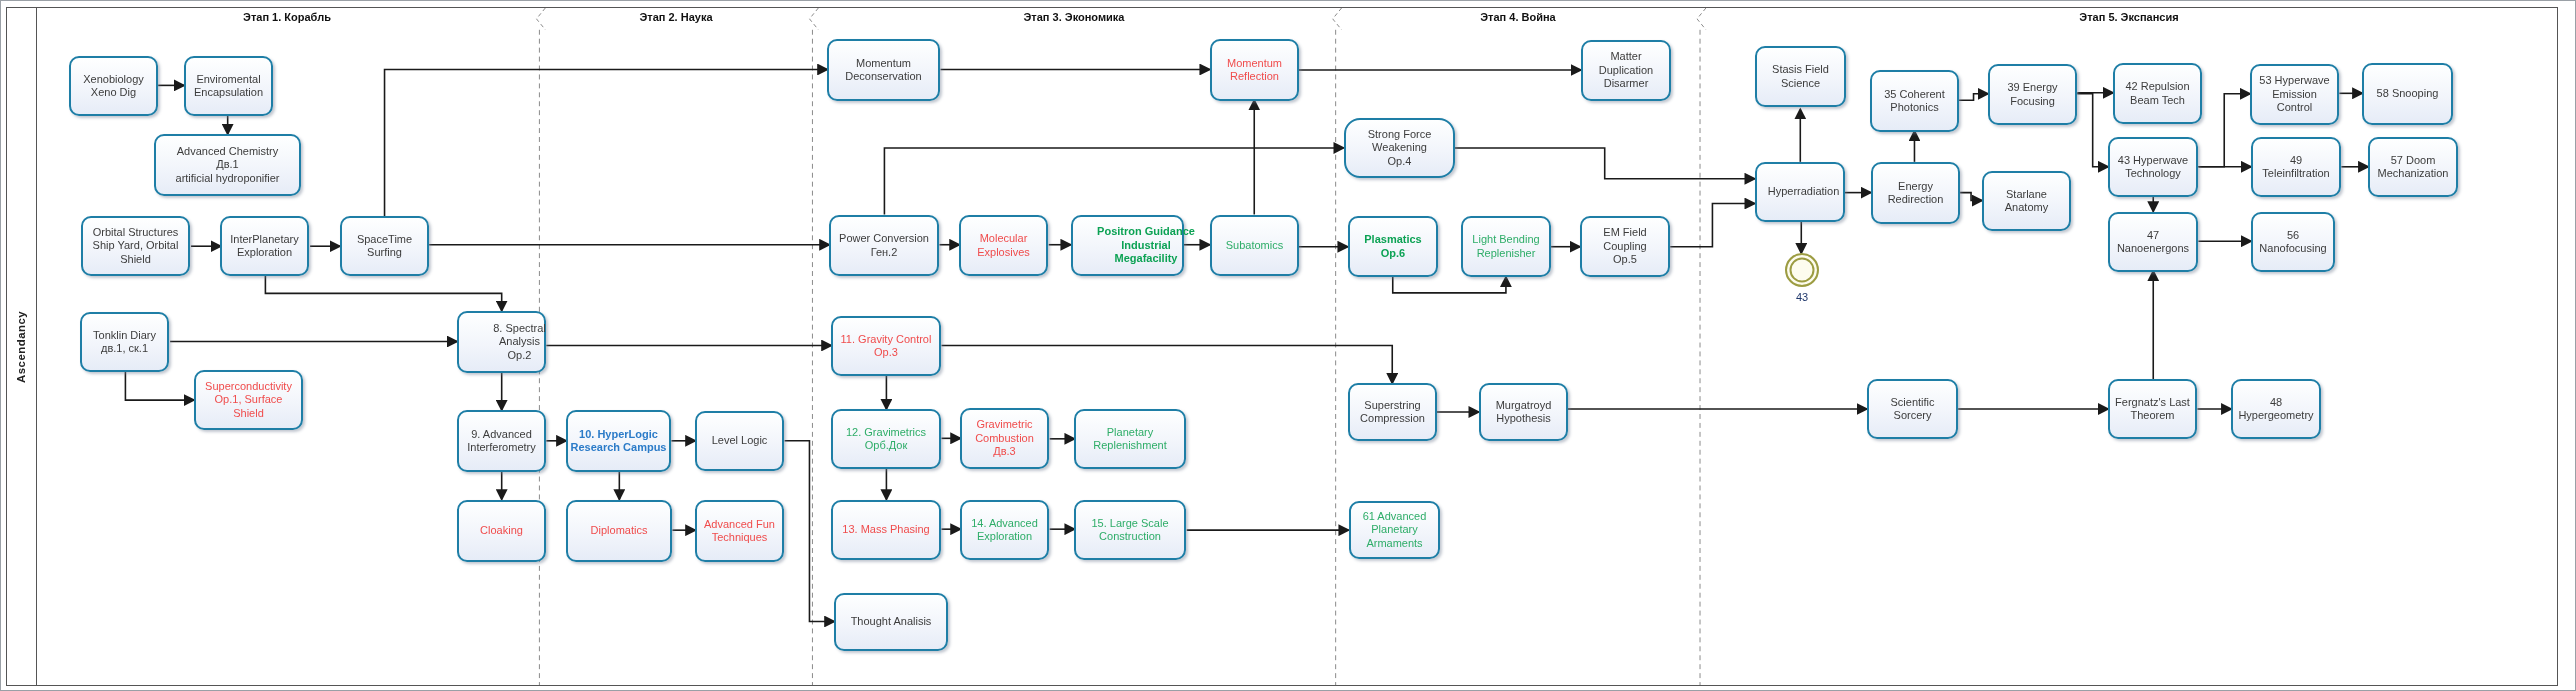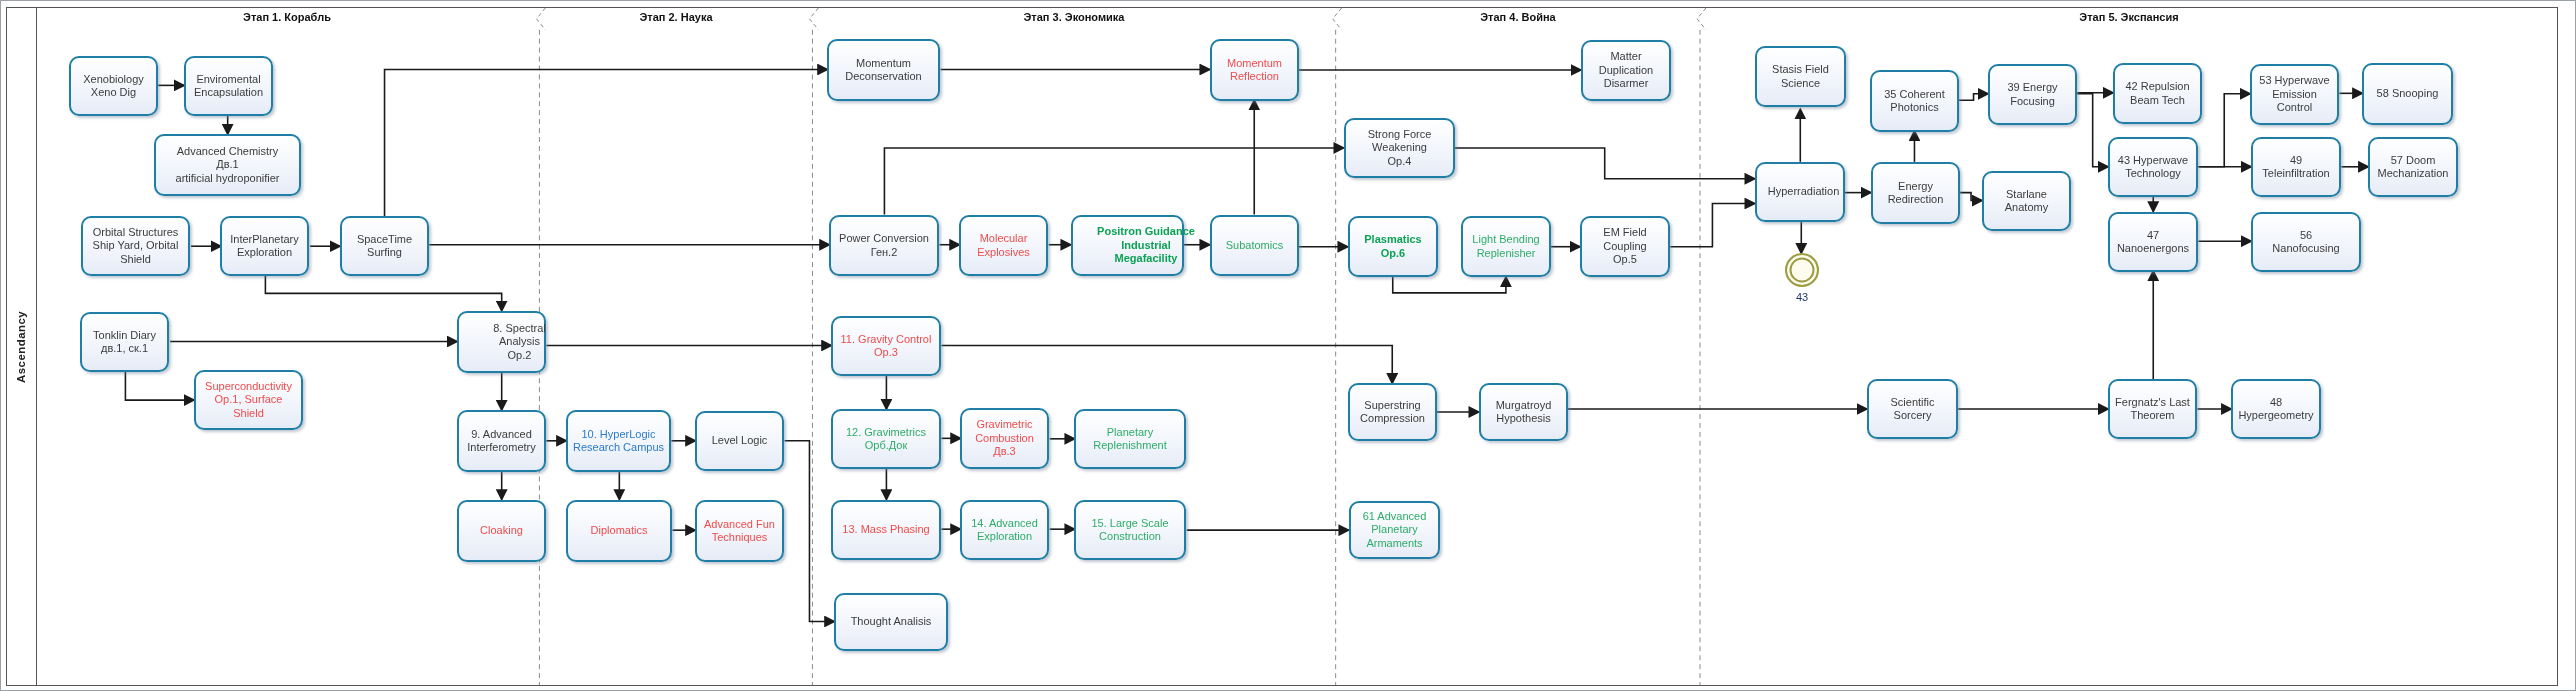--- a/index.html
+++ b/index.html
@@ -27,21 +27,21 @@
     background:linear-gradient(180deg,#feffff 0%,#f2f5fb 55%,#e6ecf7 100%);
     box-shadow:2px 2px 3px rgba(120,130,150,.45);
     display:flex;flex-direction:column;align-items:center;justify-content:center;
     text-align:center;font-size:11px;line-height:13.4px;color:#3c3c3c;
     z-index:2;
   }
   .nl{white-space:nowrap;}
   .c-red{color:#f04c4c;}
   .c-green{color:#2ead68;}
   .c-green-bold{color:#0ca254;font-weight:bold;}
-  .c-blue-bold{color:#2b7bc8;font-weight:normal;}
+  .c-blue-bold{color:#2b7bc8;font-weight:bold;}
   .c-black{color:#3c3c3c;}
   .node.event{border:none;background:transparent;box-shadow:none;overflow:visible;}
   .node.event .ring{
     width:100%;height:100%;border-radius:50%;box-sizing:border-box;
     border:2.5px solid #9c9c42;background:#fdfcee;
     box-shadow:inset 0 0 0 2.5px #fdfcee, inset 0 0 0 4.5px #9c9c42;
   }
   .node.event .event-label{
     position:absolute;top:calc(100% + 4px);left:50%;transform:translateX(-50%);
     color:#20386c;font-size:11px;white-space:nowrap;
@@ -252,21 +252,21 @@
       </div>
       <div class="node c-green" style="left: 1074px; top: 500px; width: 112px; height: 60px;">
         <div class="nl">15. Large Scale</div>
         <div class="nl">Construction</div>
       </div>
       <div class="node c-green" style="left: 1349px; top: 501px; width: 91px; height: 58px;">
         <div class="nl">61 Advanced</div>
         <div class="nl">Planetary</div>
         <div class="nl">Armaments</div>
       </div>
-      <div class="node c-black" style="left: 1344px; top: 118px; width: 111px; height: 60px;">
+      <div class="node c-black" style="left: 1344px; top: 118px; width: 111px; height: 60px; border-radius: 16px;">
         <div class="nl">Strong Force</div>
         <div class="nl">Weakening</div>
         <div class="nl">Op.4</div>
       </div>
       <div class="node c-green-bold" style="left: 1348px; top: 216px; width: 90px; height: 61px;">
         <div class="nl">Plasmatics</div>
         <div class="nl">Op.6</div>
       </div>
       <div class="node c-green" style="left: 1461px; top: 216px; width: 90px; height: 61px;">
         <div class="nl">Light Bending</div>
@@ -338,21 +338,21 @@
         <div class="nl">Teleinfiltration</div>
       </div>
       <div class="node c-black" style="left: 2368px; top: 137px; width: 90px; height: 60px;">
         <div class="nl">57 Doom</div>
         <div class="nl">Mechanization</div>
       </div>
       <div class="node c-black" style="left: 2108px; top: 212px; width: 90px; height: 60px;">
         <div class="nl">47</div>
         <div class="nl">Nanoenergons</div>
       </div>
-      <div class="node c-black" style="left: 2251px; top: 212px; width: 110px; height: 60px;">
+      <div class="node c-black" style="left: 2251px; top: 212px; width: 84px; height: 60px;">
         <div class="nl">56</div>
         <div class="nl">Nanofocusing</div>
       </div>
       <div class="node c-black" style="left: 1867px; top: 379px; width: 91px; height: 60px;">
         <div class="nl">Scientific</div>
         <div class="nl">Sorcery</div>
       </div>
       <div class="node c-black" style="left: 2108px; top: 379px; width: 89px; height: 60px;">
         <div class="nl">Fergnatz's Last</div>
         <div class="nl">Theorem</div>

